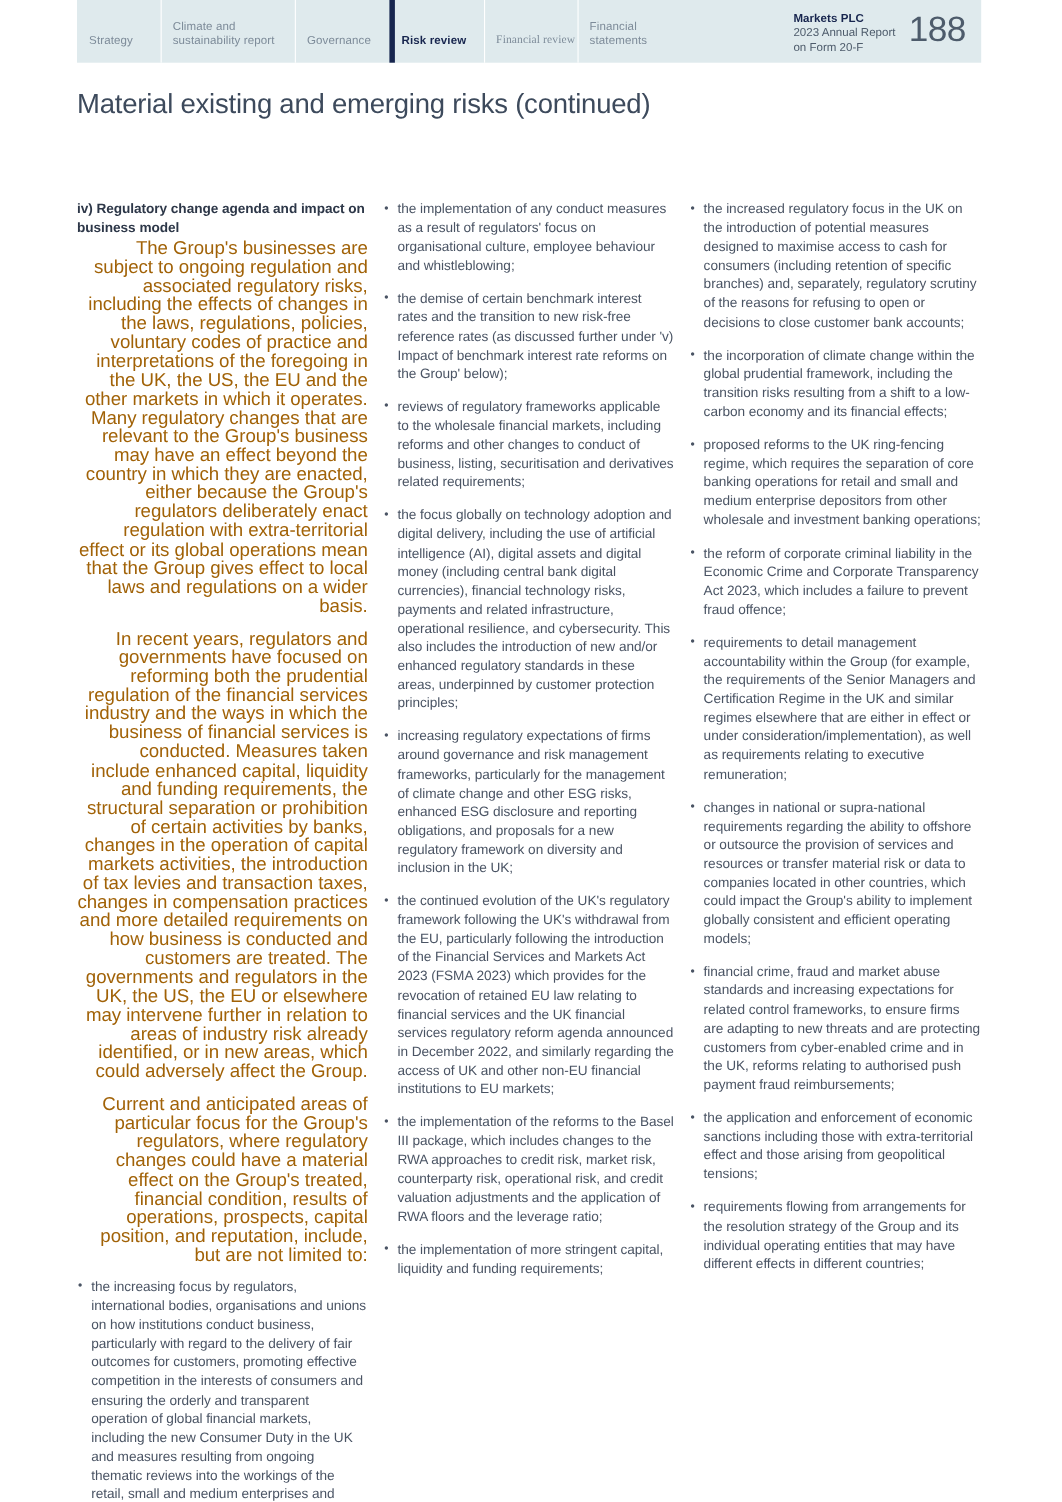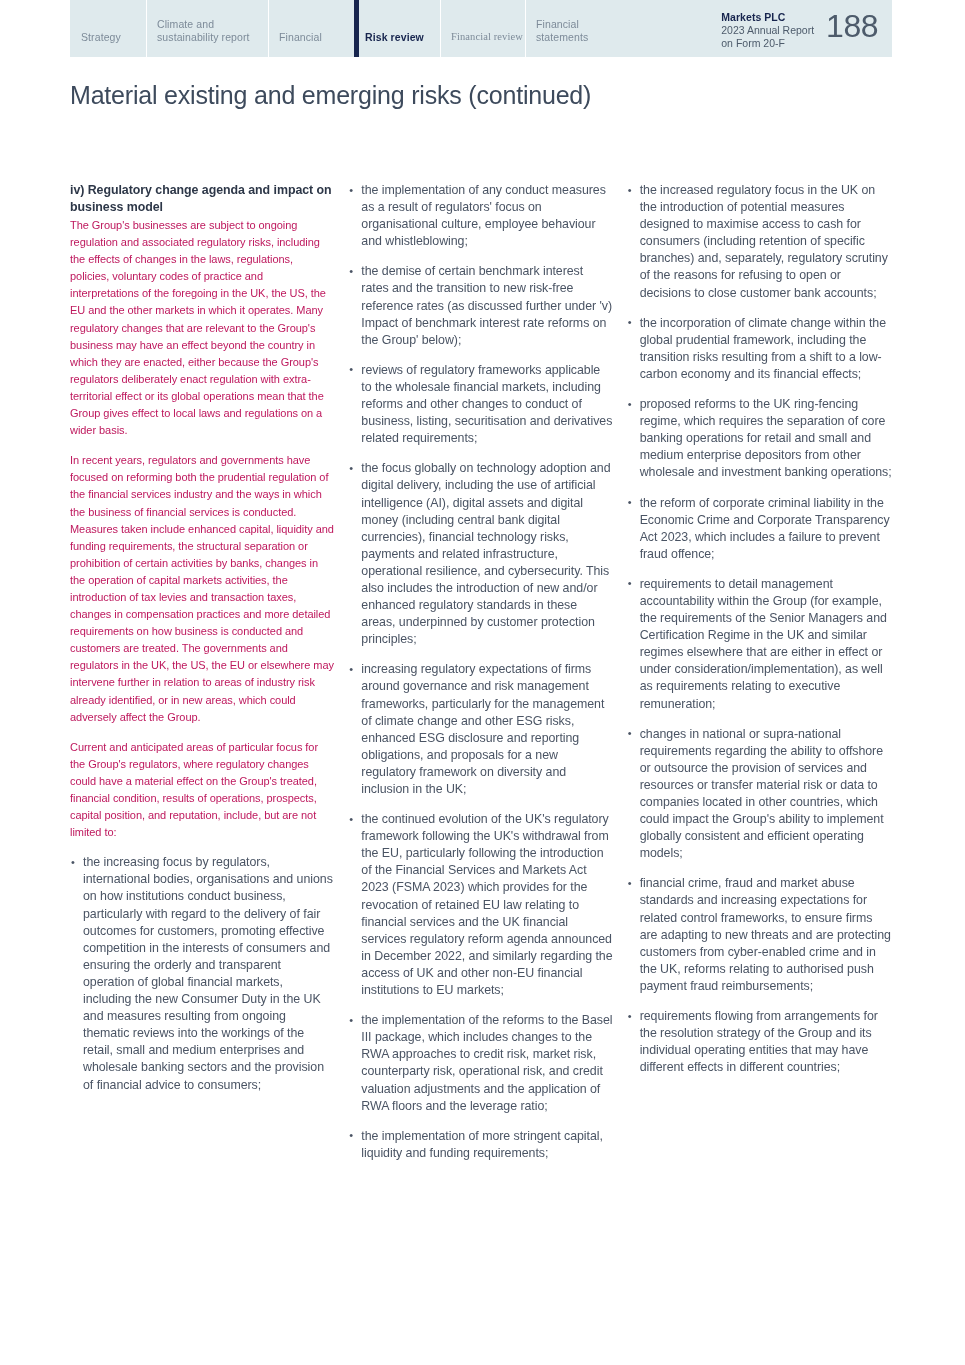--- a/index.html
+++ b/index.html
@@ -124,24 +124,25 @@
   h3.sub-heading {
     margin: 0 0 2px 0;
     font-size: 12.4px;
     line-height: 16.5px;
     font-weight: bold;
     color: #2d3748;
     letter-spacing: -0.05px;
   }
   p.para {
     margin: 0 0 13px 0;
-    font-size: 11px;
+    font-size: 17px;
     line-height: 17.1px;
-    color: #be185d;
+    color: #a16207;
     letter-spacing: -0.05px;
+    text-align: right;
   }
   ul.bullets {
     margin: 0;
     padding: 0;
     list-style: none;
   }
   ul.bullets li {
     position: relative;
     padding-left: 13px;
     margin-bottom: 13px;
@@ -164,21 +165,21 @@
 <body>
 
 <div class="nav-strip">
   <div class="nav-tab tab-strategy">
     <span>Strategy</span>
   </div>
   <div class="nav-tab tab-climate">
     <span>Climate and sustainability report</span>
   </div>
   <div class="nav-tab tab-governance">
-    <span>Financial</span>
+    <span>Governance</span>
   </div>
   <div class="nav-tab tab-risk active">
     <span>Risk review</span>
   </div>
   <div class="nav-tab tab-financial-review">
     <span>Financial review</span>
   </div>
   <div class="nav-tab tab-financial-statements">
     <span>Financial statements</span>
   </div>
@@ -222,17 +223,18 @@
 
   <div class="col">
     <ul class="bullets">
       <li>the increased regulatory focus in the UK on the introduction of potential measures designed to maximise access to cash for consumers (including retention of specific branches) and, separately, regulatory scrutiny of the reasons for refusing to open or decisions to close customer bank accounts;</li>
       <li>the incorporation of climate change within the global prudential framework, including the transition risks resulting from a shift to a low-carbon economy and its financial effects;</li>
       <li>proposed reforms to the UK ring-fencing regime, which requires the separation of core banking operations for retail and small and medium enterprise depositors from other wholesale and investment banking operations;</li>
       <li>the reform of corporate criminal liability in the Economic Crime and Corporate Transparency Act 2023, which includes a failure to prevent fraud offence;</li>
       <li>requirements to detail management accountability within the Group (for example, the requirements of the Senior Managers and Certification Regime in the UK and similar regimes elsewhere that are either in effect or under consideration/implementation), as well as requirements relating to executive remuneration;</li>
       <li>changes in national or supra-national requirements regarding the ability to offshore or outsource the provision of services and resources or transfer material risk or data to companies located in other countries, which could impact the Group's ability to implement globally consistent and efficient operating models;</li>
       <li>financial crime, fraud and market abuse standards and increasing expectations for related control frameworks, to ensure firms are adapting to new threats and are protecting customers from cyber-enabled crime and in the UK, reforms relating to authorised push payment fraud reimbursements;</li>
+      <li>the application and enforcement of economic sanctions including those with extra-territorial effect and those arising from geopolitical tensions;</li>
       <li>requirements flowing from arrangements for the resolution strategy of the Group and its individual operating entities that may have different effects in different countries;</li>
     </ul>
   </div>
 
 </div>
 
 </body></html>

